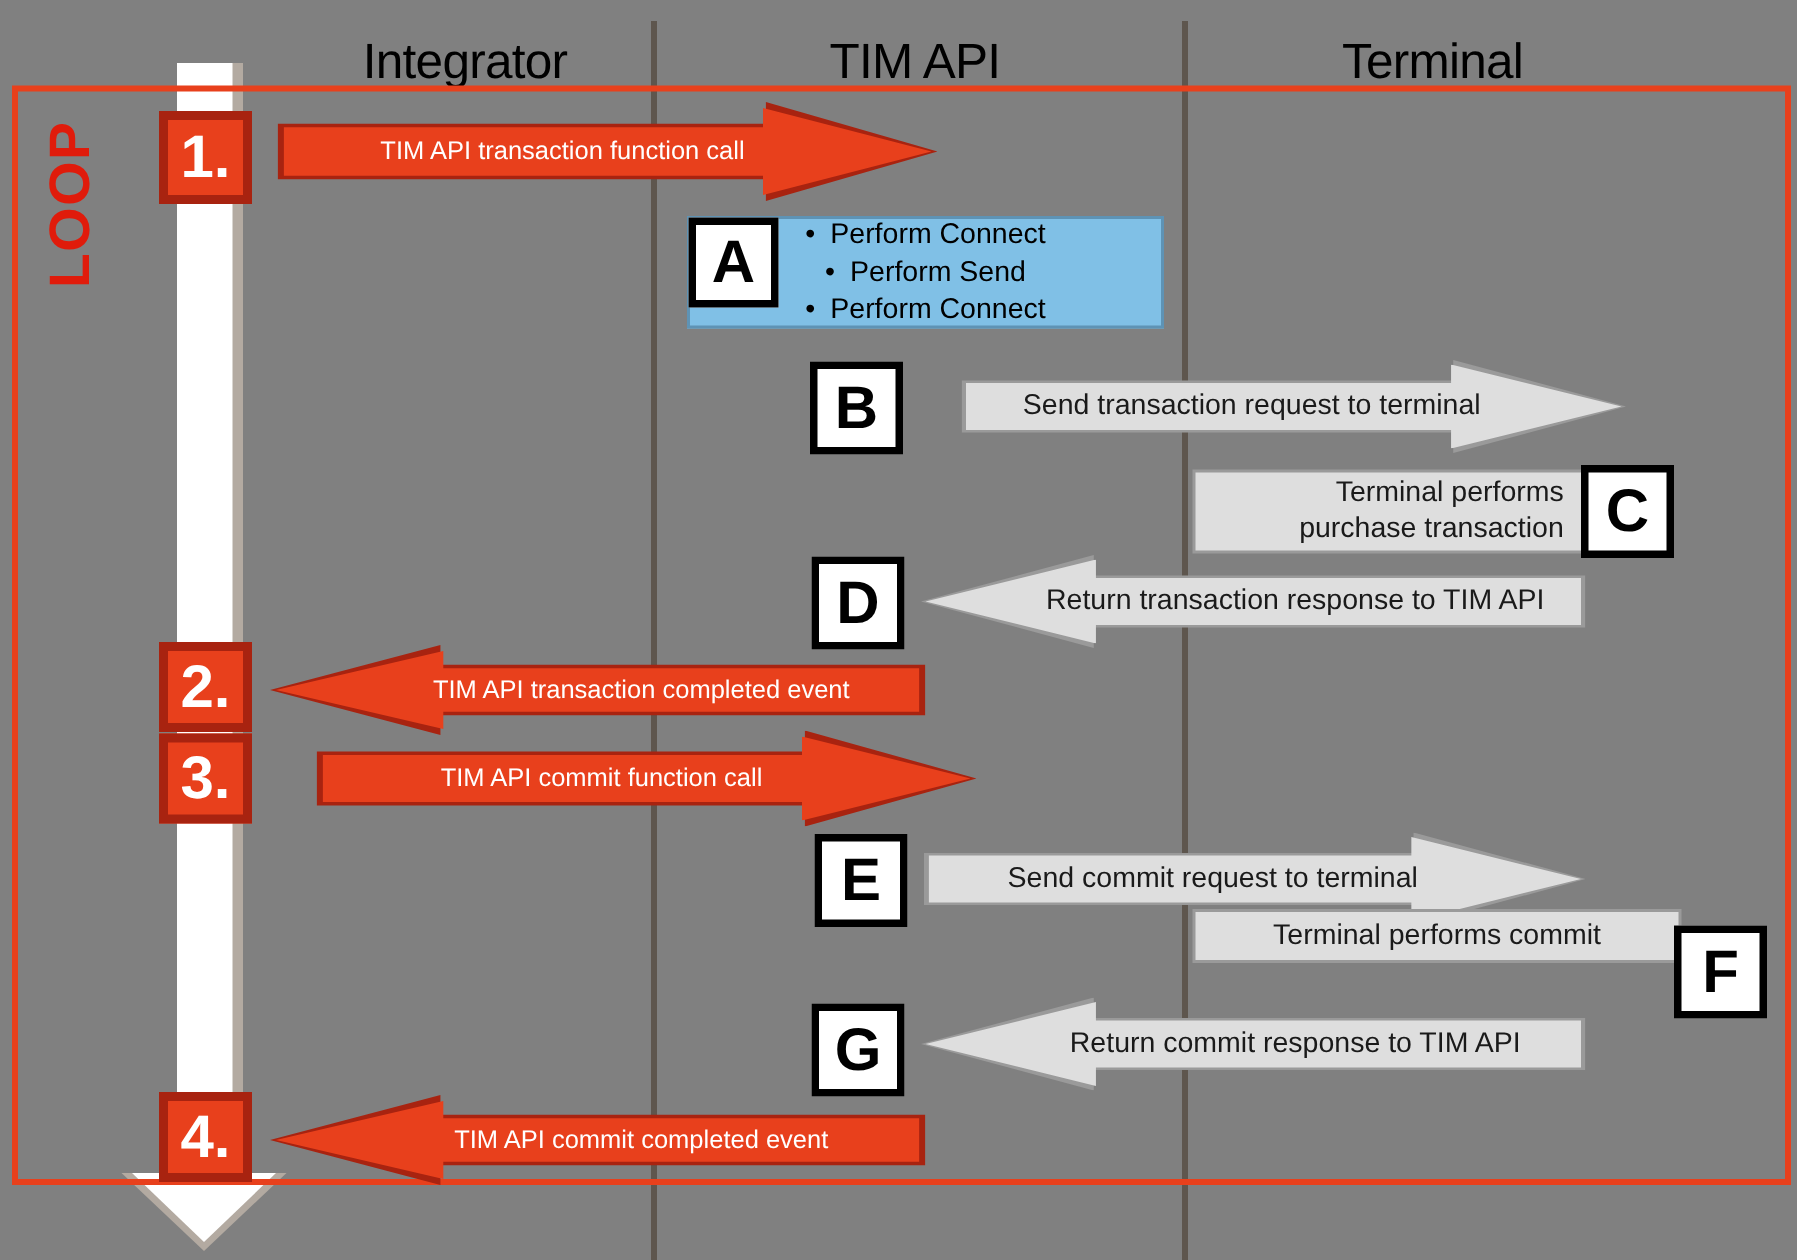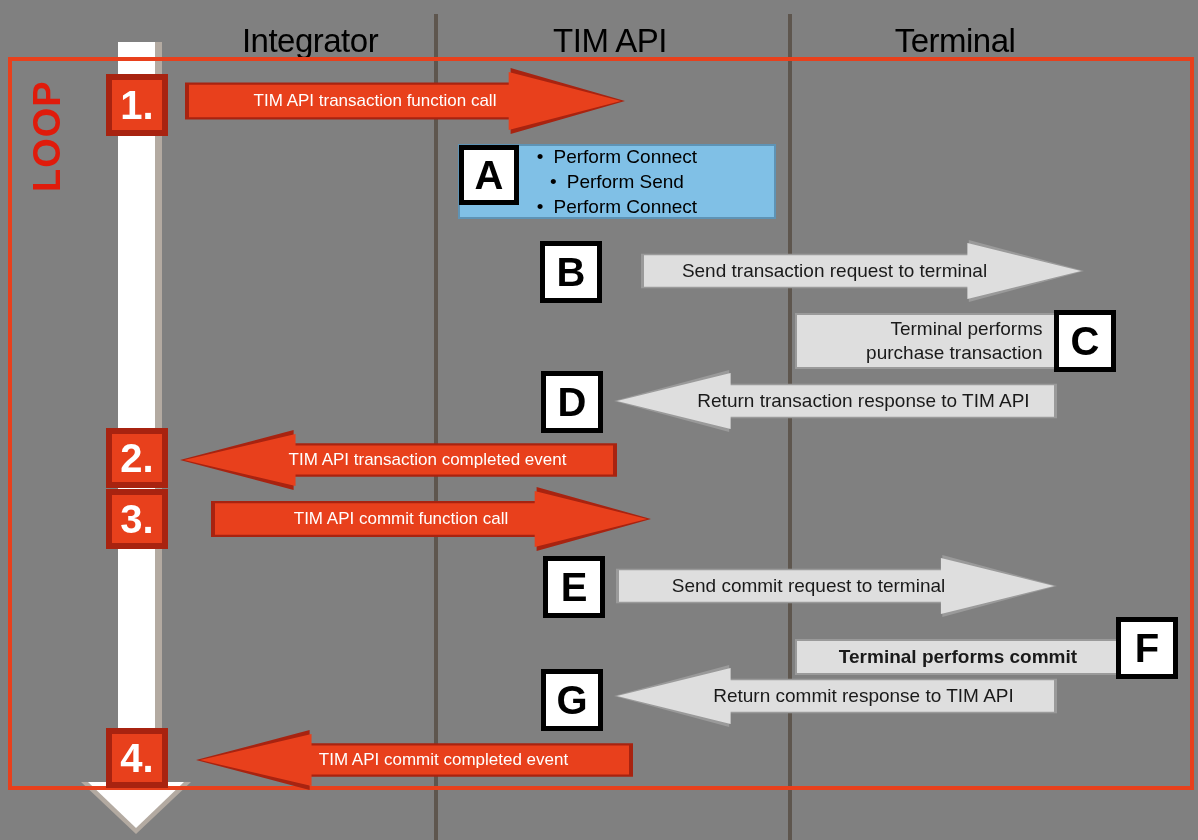--- a/index.html
+++ b/index.html
@@ -262,34 +262,34 @@
   </div>
   <div class="step-box" style="left:106px; top:489px; width:62px; height:60px;">3.</div>
 
   <div class="arrow gray" style="left:616px; top:555px; width:441px; height:62px;">
     <div class="edge shape-right"></div>
     <div class="fill shape-right" style="inset:3px;"></div>
     <span class="arrow-label" style="margin-right:56px;">Send commit request to terminal</span>
   </div>
   <div class="letter-box" style="left:543px; top:556px; width:62px; height:62px;">E</div>
 
-  <div class="arrow gray" style="left:795px; top:639px; width:326px; height:36px;font-weight:bold;">
+  <div class="arrow gray" style="left:795px; top:606px; width:326px; height:36px;">
     <div class="edge shape-rect"></div>
     <div class="fill shape-rect" style="inset:2px;"></div>
     <span class="arrow-label">Terminal performs commit</span>
   </div>
   <div class="letter-box" style="left:1116px; top:617px; width:62px; height:62px;">F</div>
 
   <div class="arrow gray" style="left:614px; top:665px; width:443px; height:62px;">
     <div class="edge shape-left"></div>
     <div class="fill shape-left" style="inset:3px;"></div>
     <span class="arrow-label" style="margin-left:56px;">Return commit response to TIM API</span>
   </div>
   <div class="letter-box" style="left:541px; top:669px; width:62px; height:62px;">G</div>
 
-  <div class="arrow red" style="left:196px; top:730px; width:437px; height:60px;">
+  <div class="arrow red" style="left:180px; top:730px; width:437px; height:60px;">
     <div class="edge shape-left"></div>
     <div class="fill shape-left" style="inset:4px;"></div>
     <span class="arrow-label" style="margin-left:58px;">TIM API commit completed event</span>
   </div>
   <div class="step-box" style="left:106px; top:728px; width:62px; height:60px;">4.</div>
 
 </div>
 
 </body></html>

